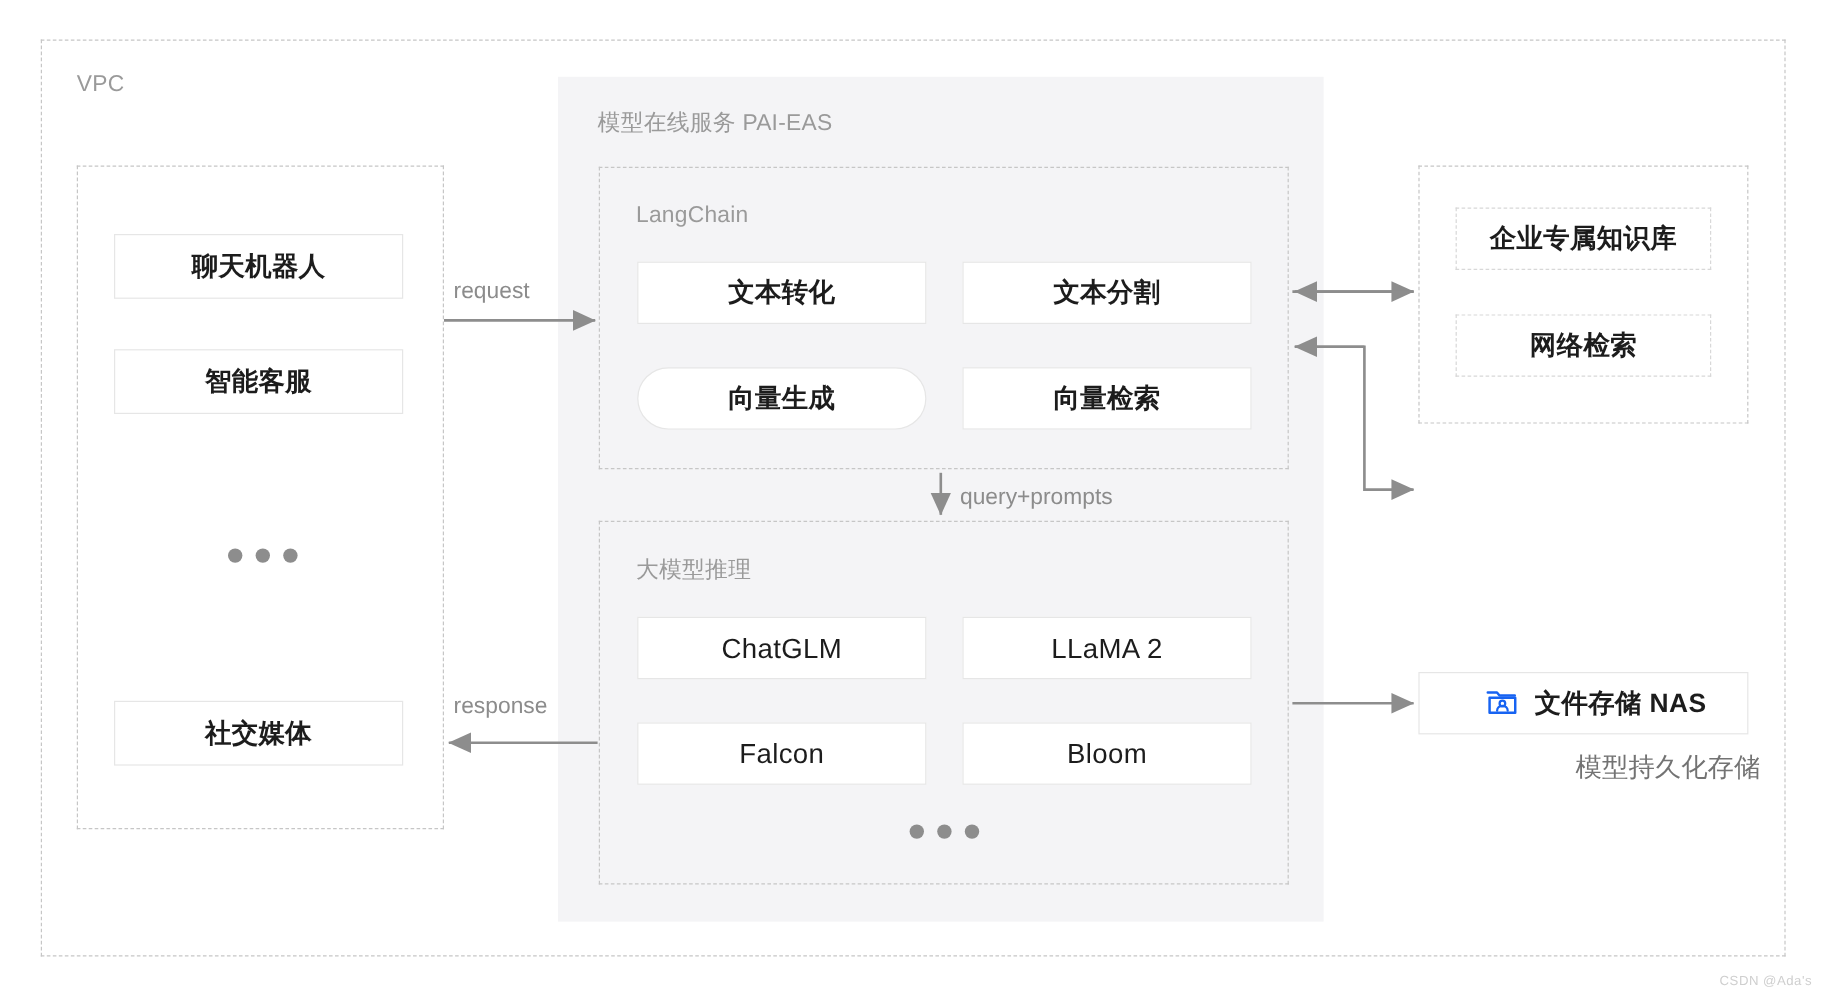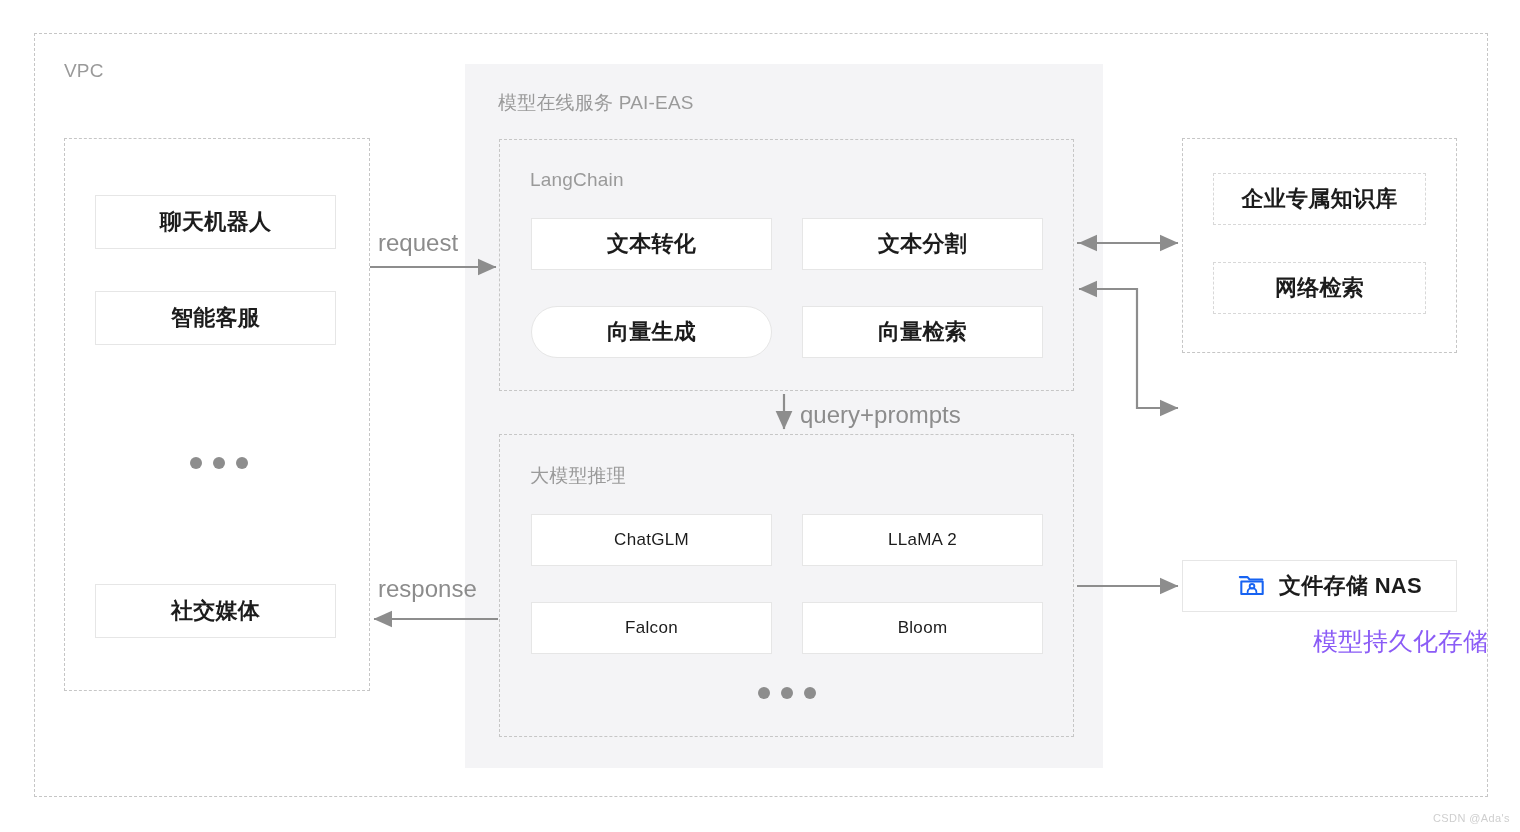--- a/index.html
+++ b/index.html
@@ -48,21 +48,21 @@
     box-sizing: border-box;
     display: flex;
     align-items: center;
     justify-content: center;
     color: #1c1c1c;
     font-size: 22px;
     letter-spacing: 0.3px;
     white-space: nowrap;
   }
   .card.cn { font-weight: 700; }
-  .card.en { font-weight: 400; font-size: 17px; }
+  .card.en { font-weight: 400; font-size: 23px; }
 
   .card-dashed {
     position: absolute;
     background: transparent;
     border: 1.5px dashed #d8d8d8;
     box-sizing: border-box;
     display: flex;
     align-items: center;
     justify-content: center;
     color: #1c1c1c;
@@ -82,29 +82,29 @@
     display: block;
     width: 12px;
     height: 12px;
     border-radius: 50%;
     background: #8d8d8d;
   }
 
   .edge-label {
     position: absolute;
     color: #8c8c8c;
-    font-size: 24px;
+    font-size: 19px;
     line-height: 21px;
     white-space: nowrap;
   }
 
   .caption {
     position: absolute;
-    color: #8b5cf6;
-    font-size: 25px;
+    color: #737373;
+    font-size: 22px;
     white-space: nowrap;
   }
 
   .watermark {
     position: absolute;
     color: #cfcfcf;
     font-size: 11px;
     letter-spacing: 0.4px;
     white-space: nowrap;
   }

